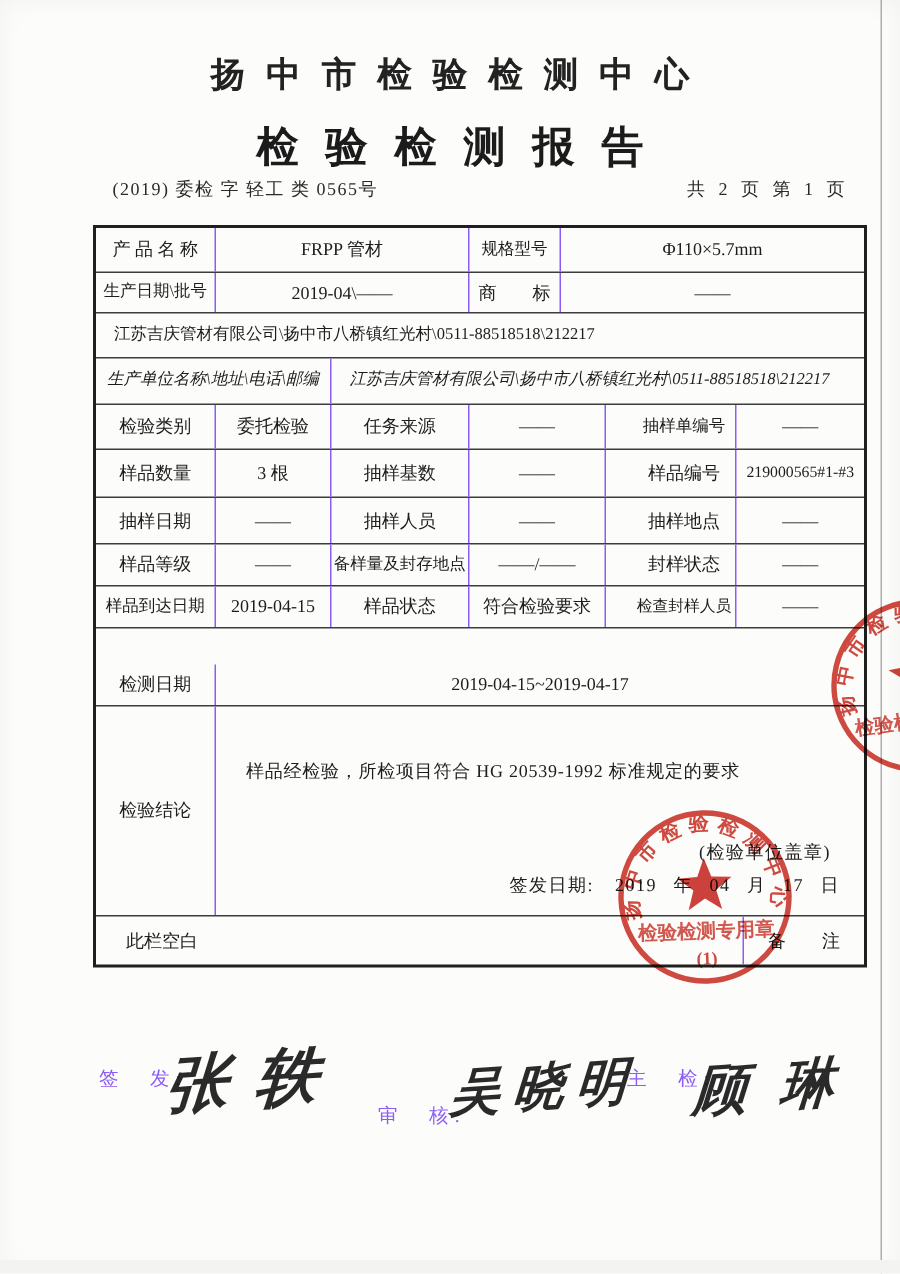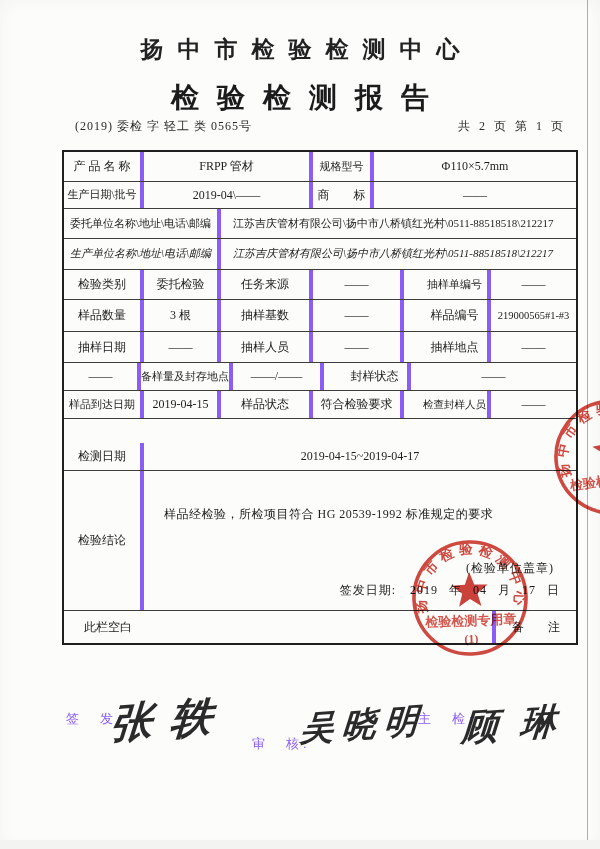--- a/index.html
+++ b/index.html
@@ -24,21 +24,21 @@
   .ref-row{position:absolute;top:118px;left:0;width:100%;font-size:12px;color:#2a2a2a;}
   .report-no{position:absolute;left:75px;top:0;letter-spacing:1px;}
   .page-info{position:absolute;right:34px;top:0;letter-spacing:3px;}
 
   
   .report-table{position:absolute;left:62px;top:150px;width:516px;
     border:2.5px solid #1f1f1f;background:transparent;box-sizing:border-box;}
   .trow{display:flex;border-bottom:1px solid #3d3d3d;box-sizing:border-box;}
   .trow:last-child{border-bottom:none;}
   .tcell{display:flex;align-items:center;justify-content:center;
-    box-sizing:border-box;border-right:4px solid #8b5cf6;
+    box-sizing:border-box;border-right:1px solid #8b5cf6;
     font-size:12px;line-height:1.25;text-align:center;padding:1px 2px;
     overflow:hidden;white-space:nowrap;}
   .tcell:last-child{border-right:none;}
   .left{justify-content:flex-start;text-align:left;padding-left:20px;}
   .fs11{font-size:11px;}
   .fs105{font-size:10.5px;}
   .wA1{width:80px;flex:none;} .wA2{width:169px;flex:none;} .wA3{width:61px;flex:none;} .wAf{flex:1;}
   .wB1{width:157px;flex:none;} .wBf{flex:1;}
   .wC1{width:80px;flex:none;} .wC2{width:77px;flex:none;} .wC3{width:92px;flex:none;}
   .wC4{width:91px;flex:none;} .wC5{width:69px;flex:none;margin-left:18px;} .wCf{flex:1;}
@@ -94,21 +94,20 @@
   </div>
 
   <div class="trow hr2">
     <div class="tcell wA1 fs11">生产日期\批号</div>
     <div class="tcell wA2">2019-04\——</div>
     <div class="tcell wA3">商　　标</div>
     <div class="tcell wAf">——</div>
   </div>
 
   <div class="trow hr3">
-    <div class="tcell wB1 fs11">委托单位名称\地址\电话\邮编</div>
     <div class="tcell wBf left fs11" style="padding-left:12px">江苏吉庆管材有限公司\扬中市八桥镇红光村\0511-88518518\212217</div>
   </div>
 
   <div class="trow hr4">
     <div class="tcell wB1 fs11">生产单位名称\地址\电话\邮编</div>
     <div class="tcell wBf left fs11" style="padding-left:12px">江苏吉庆管材有限公司\扬中市八桥镇红光村\0511-88518518\212217</div>
   </div>
 
   <div class="trow hr5">
     <div class="tcell wC1">检验类别</div>
@@ -131,20 +130,21 @@
   <div class="trow hr7">
     <div class="tcell wC1">抽样日期</div>
     <div class="tcell wC2">——</div>
     <div class="tcell wC3">抽样人员</div>
     <div class="tcell wC4">——</div>
     <div class="tcell wC5">抽样地点</div>
     <div class="tcell wCf">——</div>
   </div>
 
   <div class="trow hr8">
+    <div class="tcell wC1">样品等级</div>
     <div class="tcell wC2">——</div>
     <div class="tcell wC3 fs11">备样量及封存地点</div>
     <div class="tcell wC4">——/——</div>
     <div class="tcell wC5">封样状态</div>
     <div class="tcell wCf">——</div>
   </div>
 
   <div class="trow hr9">
     <div class="tcell wC1 fs11">样品到达日期</div>
     <div class="tcell wC2">2019-04-15</div>

